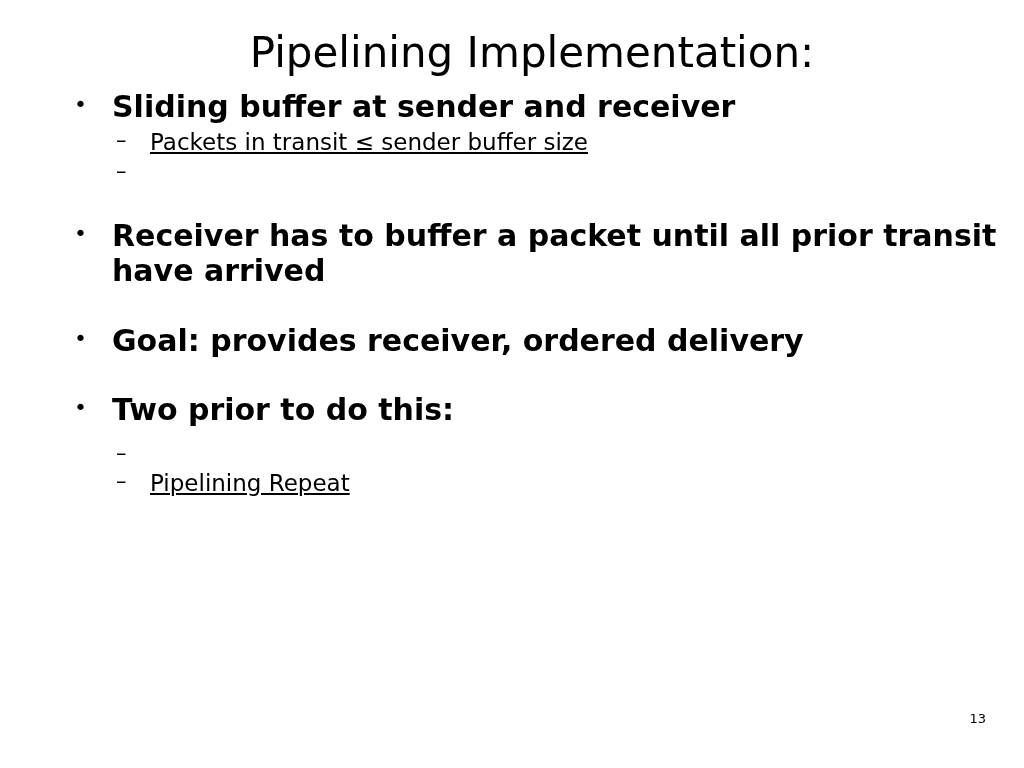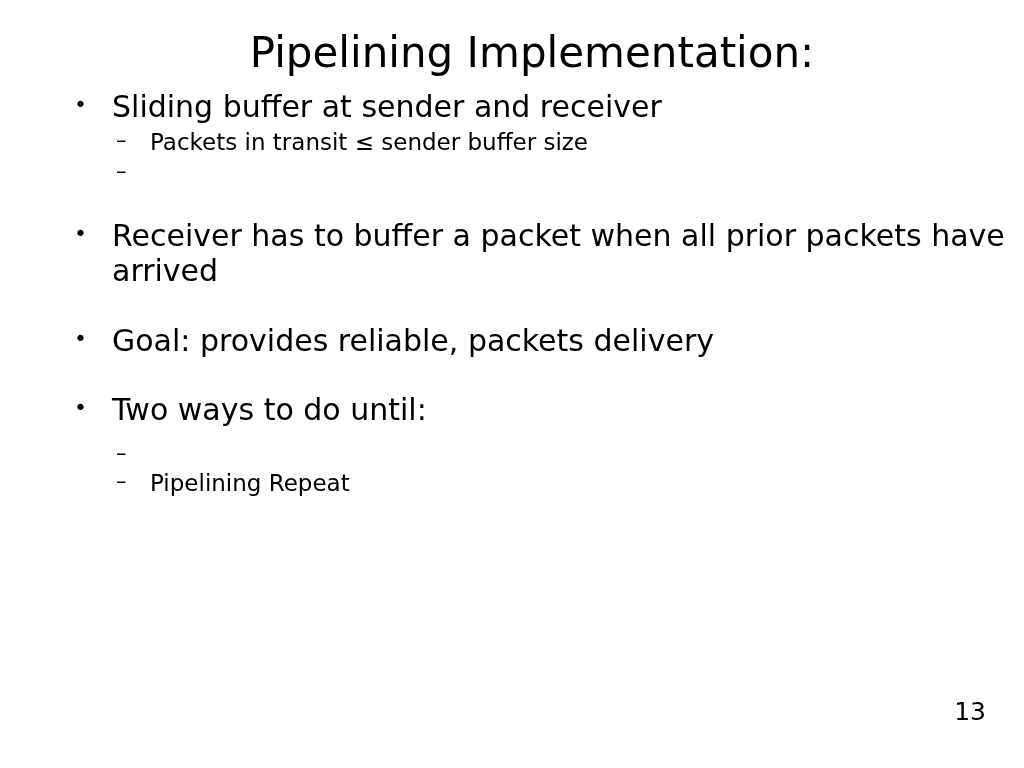--- a/index.html
+++ b/index.html
@@ -43,50 +43,52 @@
     margin-top: 2px;
   }
   .l1 .bullet {
     width: 38px;
     flex: 0 0 38px;
     font-size: 22px;
     line-height: 1.45;
   }
   .l1 .txt {
     flex: 1;
+    font-weight: bold;
   }
   .l2 {
     display: flex;
     align-items: flex-start;
     font-size: 23px;
     line-height: 1.22;
     margin-left: 42px;
     margin-top: 3px;
   }
   .l2 .bullet {
     width: 34px;
     flex: 0 0 34px;
     font-size: 21px;
     line-height: 1.2;
   }
   .l2 .txt {
     flex: 1;
     max-width: 700px;
+    text-decoration: underline;
   }
   .gap {
     height: 32px;
   }
   .gap-sm {
     height: 10px;
   }
   .page-number {
     position: absolute;
     right: 58px;
     bottom: 42px;
-    font-size: 25px;
+    font-size: 13px;
     text-align: center;
   }
 </style>
 </head>
 <body>
 
 <div class="slide">
 
   <div class="title-block">
     <div class="title-line">Pipelining Implementation:</div>
@@ -105,35 +107,35 @@
     </div>
 
     <div class="l2">
       <span class="bullet">–</span>
     </div>
 
     <div class="gap"></div>
 
     <div class="l1">
       <span class="bullet">•</span>
-      <span class="txt">Receiver has to buffer a packet when all prior packets have arrived</span>
+      <span class="txt">Receiver has to buffer a packet until all prior transit have arrived</span>
     </div>
 
     <div class="gap"></div>
 
     <div class="l1">
       <span class="bullet">•</span>
-      <span class="txt">Goal: provides reliable, packets delivery</span>
+      <span class="txt">Goal: provides receiver, ordered delivery</span>
     </div>
 
     <div class="gap"></div>
 
     <div class="l1">
       <span class="bullet">•</span>
-      <span class="txt">Two ways to do until:</span>
+      <span class="txt">Two prior to do this:</span>
     </div>
 
     <div class="gap-sm"></div>
 
     <div class="l2">
       <span class="bullet">–</span>
     </div>
 
     <div class="l2">
       <span class="bullet">–</span>

